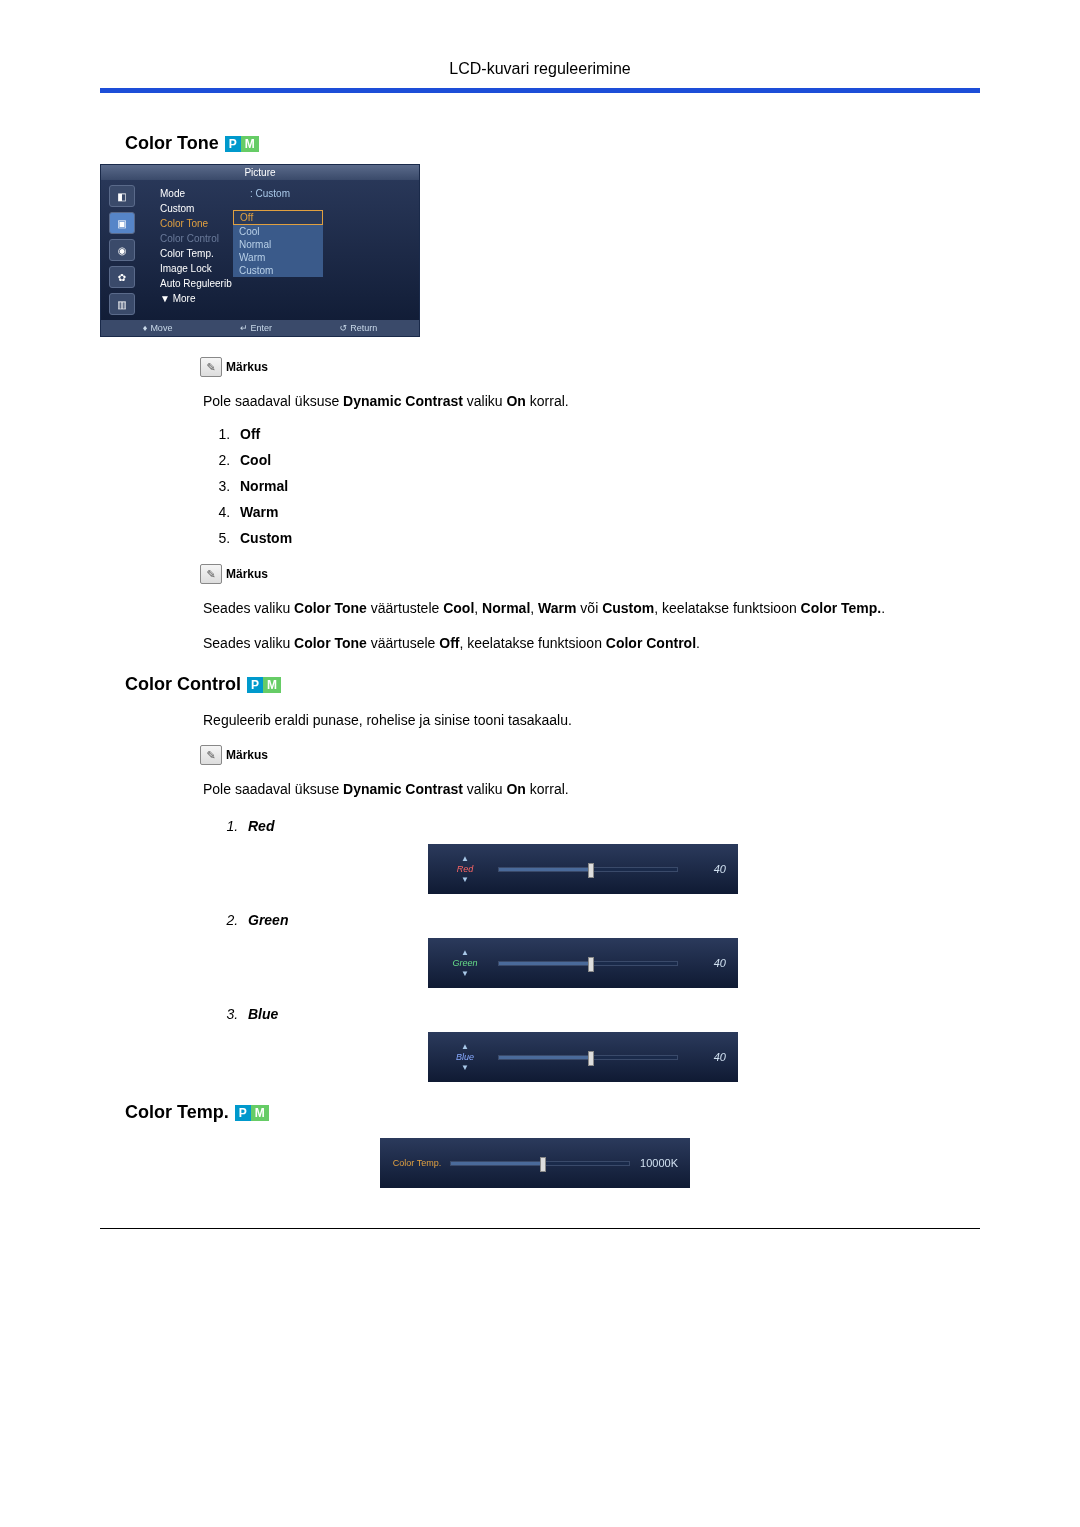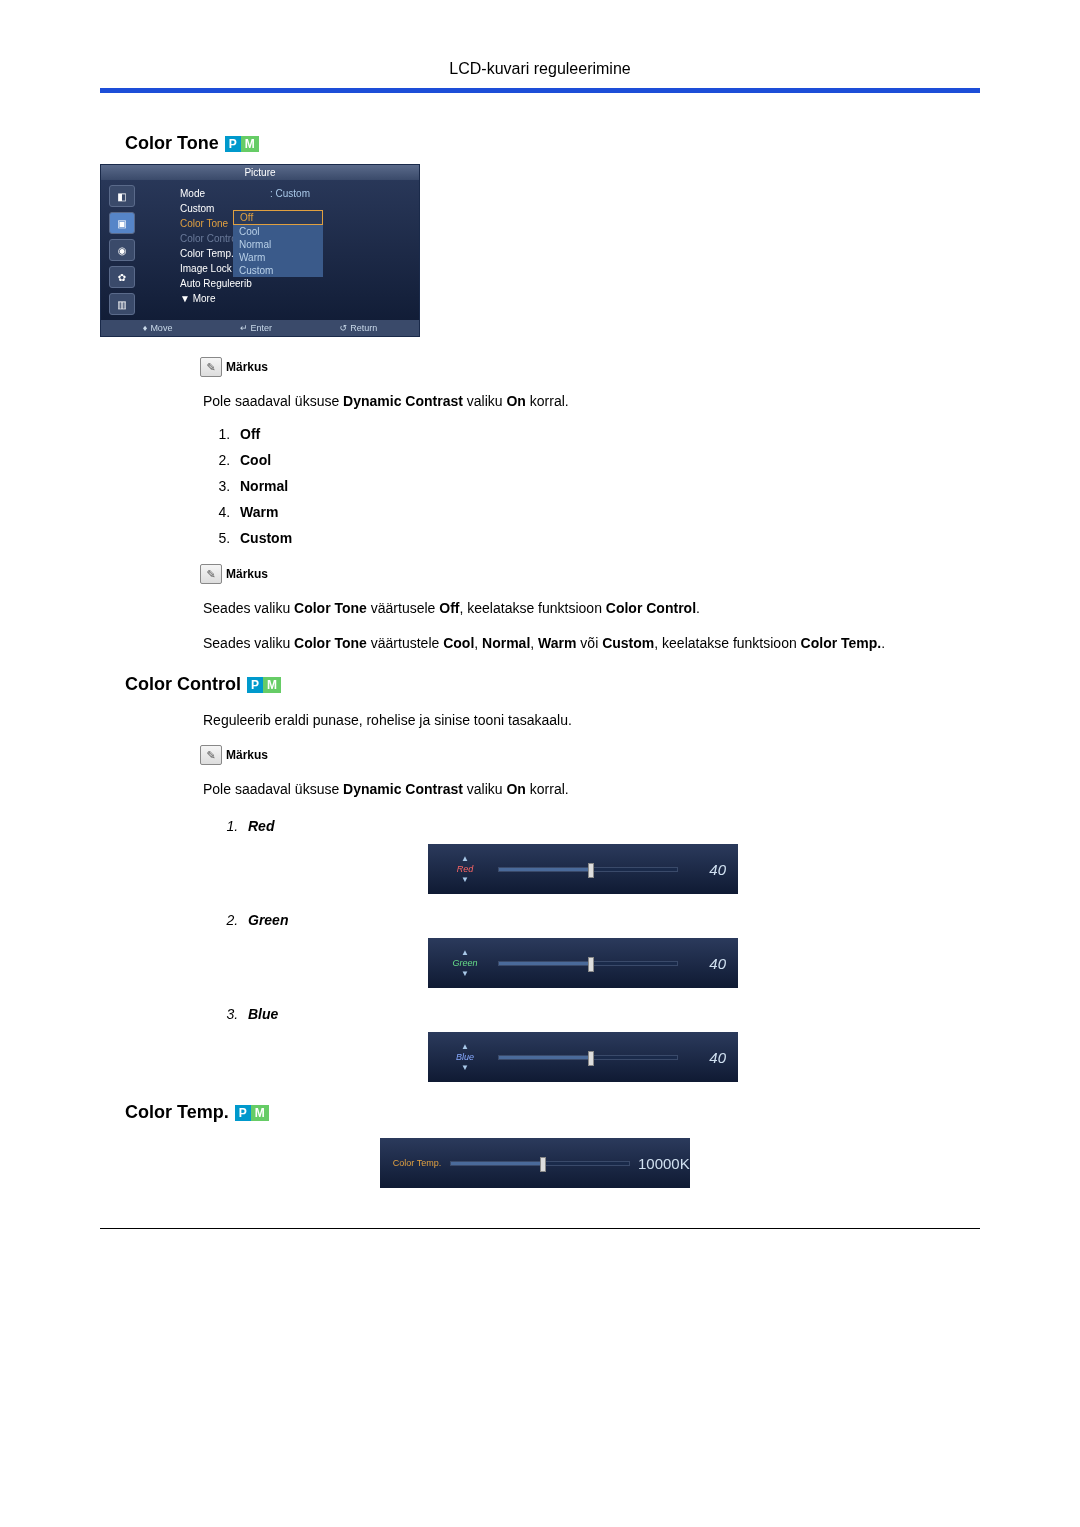--- a/index.html
+++ b/index.html
@@ -90,21 +90,20 @@
   }
   .osd-icon.sel { background: #5685c8; }
   .osd-menu {
     flex: 1;
     padding: 6px 10px 6px 5px;
     font-size: 10px;
   }
   .osd-row {
     display: flex;
     padding: 2px 12px;
-    margin-left: 20px;
   }
   .osd-row .label { width: 90px; }
   .osd-row .val { color: #a8c8e8; }
   .osd-row.amber .label { color: #e0a040; }
   .osd-row.dim .label { color: #6a7a9a; }
   .osd-menu-wrap { position: relative; }
   .osd-popup {
     position: absolute;
     left: 90px;
     top: 30px;
@@ -205,21 +204,21 @@
     top: -5px;
     width: 6px;
     height: 15px;
     background: #ddd;
     border: 1px solid #888;
   }
   .slider-val {
     width: 40px;
     text-align: right;
     color: #d0e0f0;
-    font-size: 15px;
+    font-size: 11px;
   }
   .color-control-list {
     margin: 14px 0 14px 20px;
     padding-left: 14px;
   }
   .color-control-list li {
     margin: 18px 8px;
     padding-left: 6px;
     font-style: italic;
   }
@@ -319,24 +318,24 @@
       <li><span class="bold">Cool</span></li>
       <li><span class="bold">Normal</span></li>
       <li><span class="bold">Warm</span></li>
       <li><span class="bold">Custom</span></li>
     </ol>
     <div class="note-row">
       <span class="note-icon">✎</span>
       <span class="note-label">Märkus</span>
     </div>
     <p class="para">
-      <span>Seades valiku </span><span class="bold">Color Tone</span><span> väärtusele </span><span class="bold">Off</span><span>, keelatakse funktsioon </span><span class="bold">Color Control</span><span>.</span>
+      <span>Seades valiku </span><span class="bold">Color Tone</span><span> väärtustele </span><span class="bold">Cool</span><span>, </span><span class="bold">Normal</span><span>, </span><span class="bold">Warm</span><span> või </span><span class="bold">Custom</span><span>, keelatakse funktsioon </span><span class="bold">Color Temp.</span><span>.</span>
     </p>
     <p class="para">
-      <span>Seades valiku </span><span class="bold">Color Tone</span><span> väärtustele </span><span class="bold">Cool</span><span>, </span><span class="bold">Normal</span><span>, </span><span class="bold">Warm</span><span> või </span><span class="bold">Custom</span><span>, keelatakse funktsioon </span><span class="bold">Color Temp.</span><span>.</span>
+      <span>Seades valiku </span><span class="bold">Color Tone</span><span> väärtusele </span><span class="bold">Off</span><span>, keelatakse funktsioon </span><span class="bold">Color Control</span><span>.</span>
     </p>
   </div>
 
   <div class="section-title">
     <span>Color Control</span>
     <span class="pm-badge">
         <span class="pm-p">P</span>
         <span class="pm-m">M</span>
       </span>
   </div>

